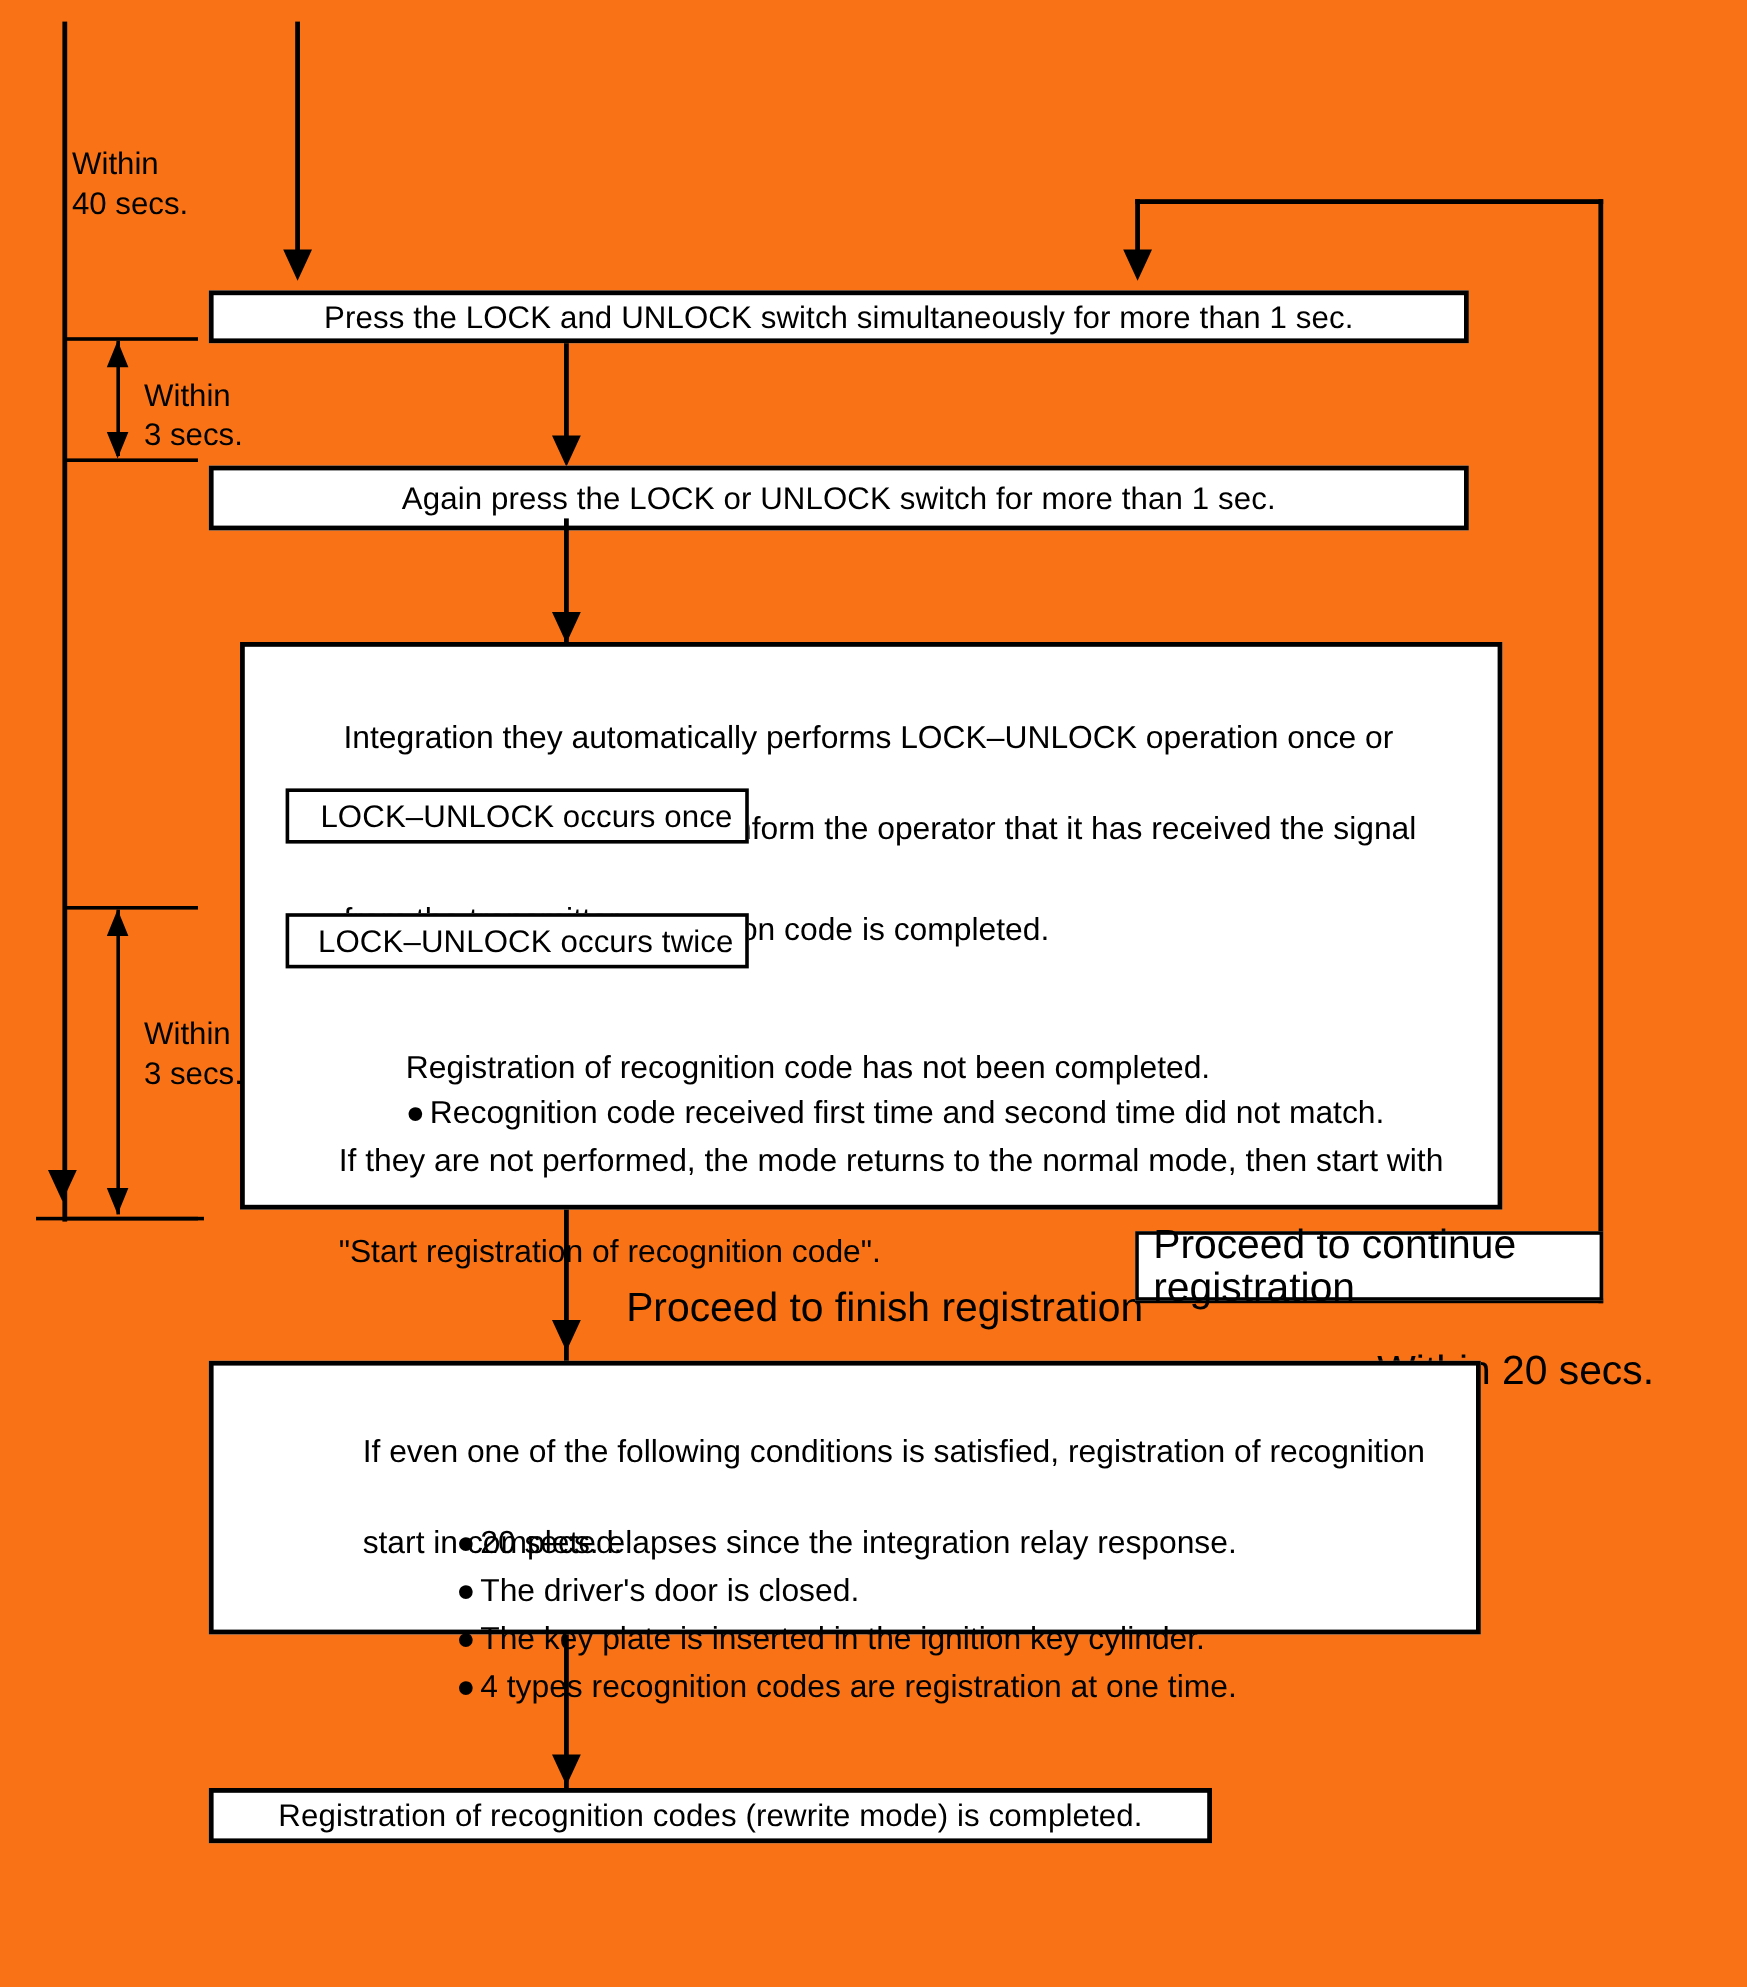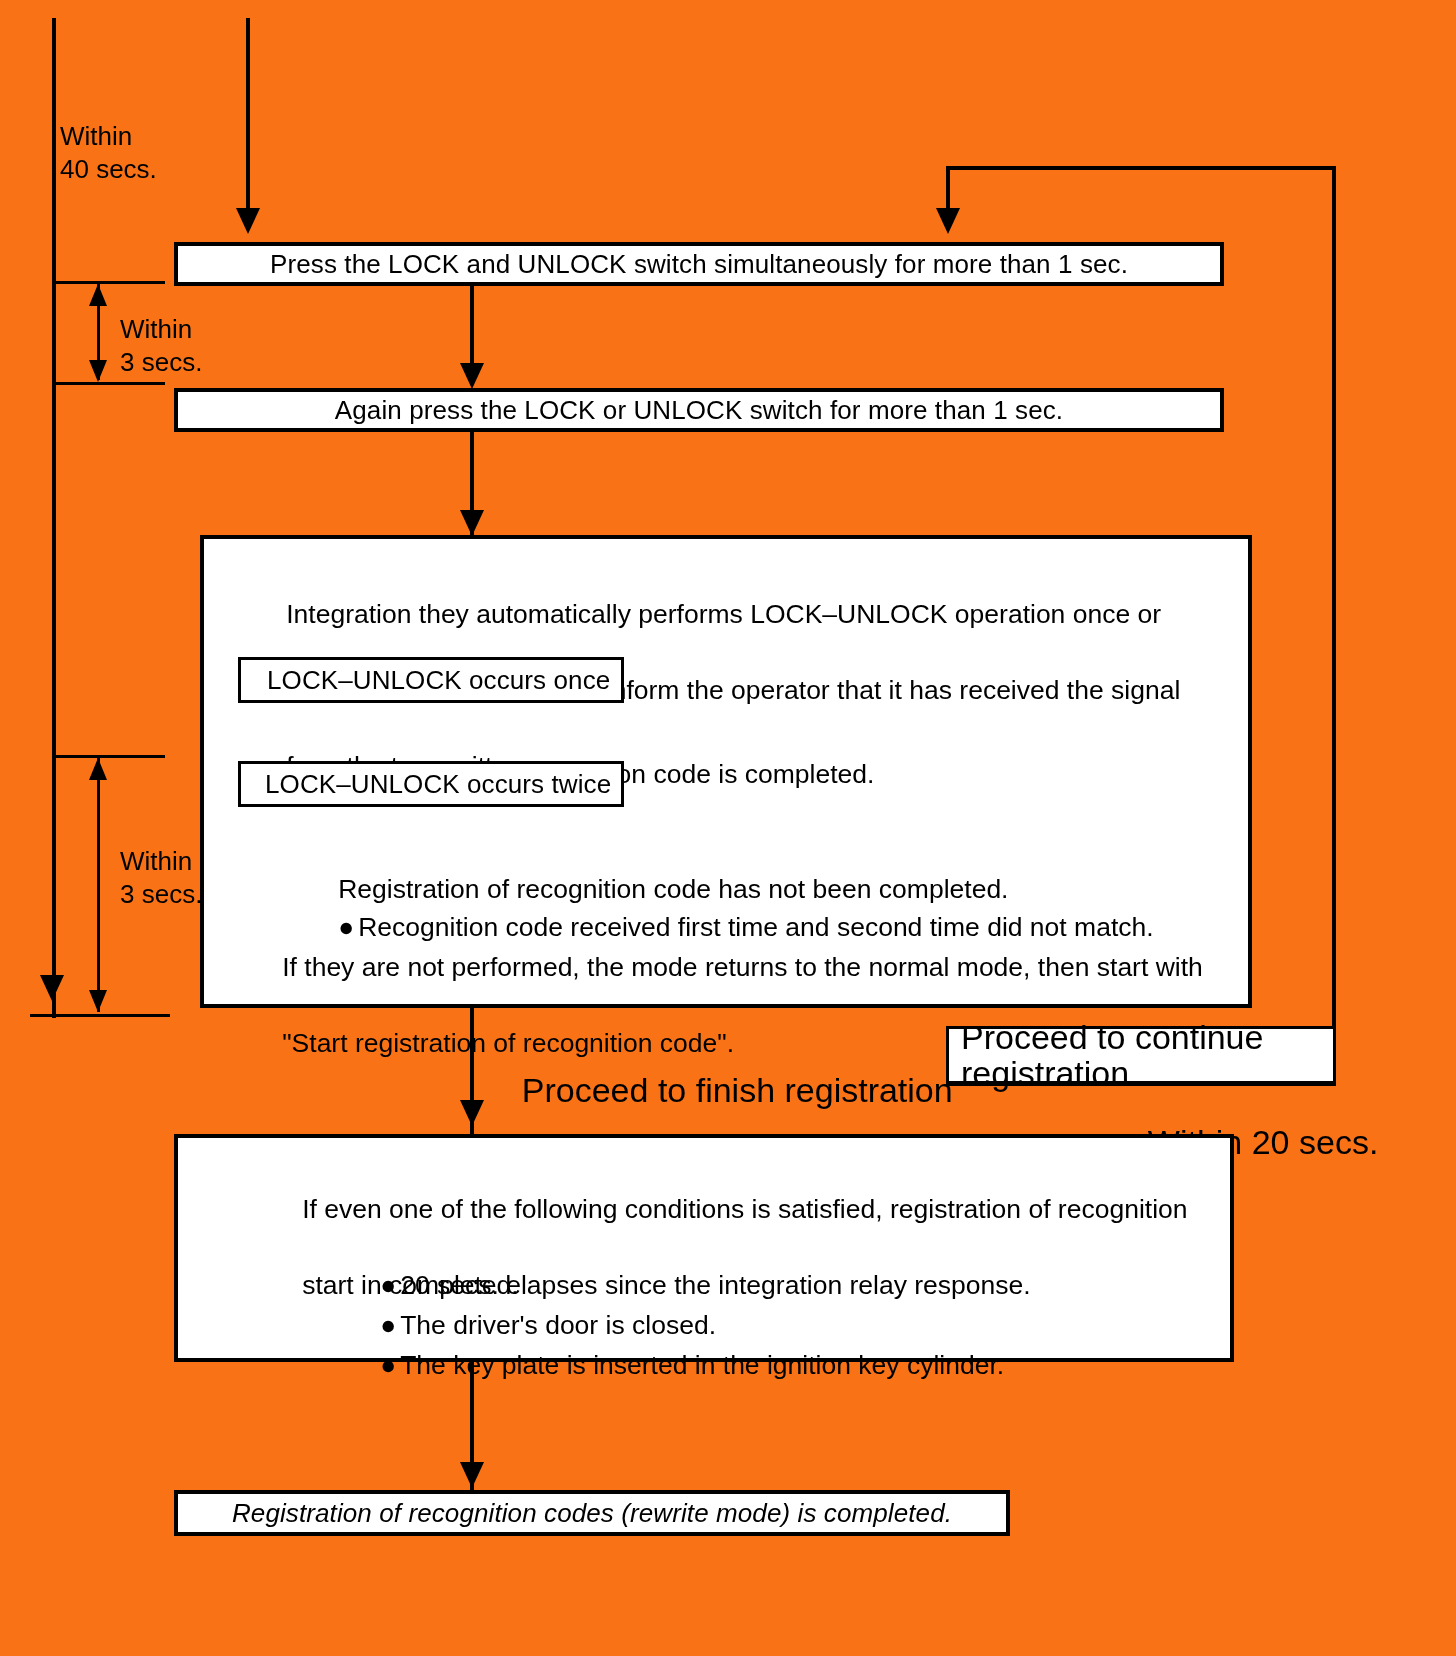--- a/index.html
+++ b/index.html
@@ -87,21 +87,21 @@
 
   <div class="box" style="left:174px; top:242px; width:1050px; height:44px;">
     <div class="center-line">
       <span class="step-label">Press the LOCK and UNLOCK switch simultaneously for more than 1 sec.</span>
     </div>
   </div>
 
   <div class="line-v" style="left:470px; top:286px; height:82px;"></div>
   <div class="arrow-down" style="left:460px; top:363px;"></div>
 
-  <div class="box" style="left:174px; top:388px; width:1050px; height:44px;">
+  <div class="box" style="left:174px; top:388px; width:1050px; height:54px;">
     <div class="center-line">
       <span class="step-label">Again press the LOCK or UNLOCK switch for more than 1 sec.</span>
     </div>
   </div>
 
   <div class="line-v" style="left:470px; top:432px; height:104px;"></div>
   <div class="arrow-down" style="left:460px; top:510px;"></div>
 
   <div class="box" style="left:200px; top:535px; width:1052px; height:473px;">
 
@@ -164,24 +164,27 @@
 
     <div class="txt body-text" style="left:158px; top:90px;">
       <span class="bullet">●</span><span>20 secs. elapses since the integration relay response.</span>
     </div>
     <div class="txt body-text" style="left:158px; top:130px;">
       <span class="bullet">●</span><span>The driver's door is closed.</span>
     </div>
     <div class="txt body-text" style="left:158px; top:170px;">
       <span class="bullet">●</span><span>The key plate is inserted in the ignition key cylinder.</span>
     </div>
+    <div class="txt body-text" style="left:158px; top:210px;">
+      <span class="bullet">●</span><span>4 types recognition codes are registration at one time.</span>
+    </div>
   </div>
 
   <div class="line-v" style="left:470px; top:1362px; height:128px;"></div>
   <div class="arrow-down" style="left:460px; top:1462px;"></div>
 
-  <div class="box" style="left:174px; top:1490px; width:836px; height:46px;font-style:italic;">
+  <div class="box" style="left:174px; top:1490px; width:836px; height:46px;">
     <div class="center-line">
       <span class="step-label">Registration of recognition codes (rewrite mode) is completed.</span>
     </div>
   </div>
 
 </div>
 
 </body></html>

